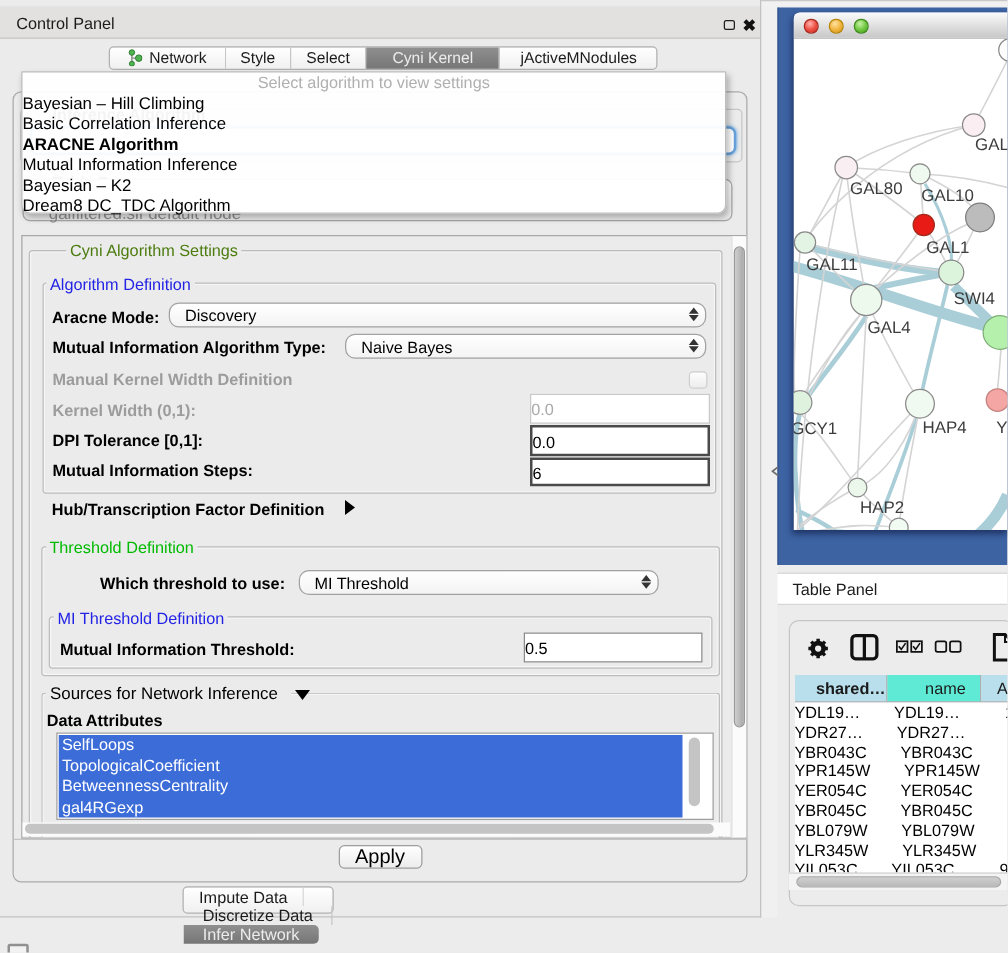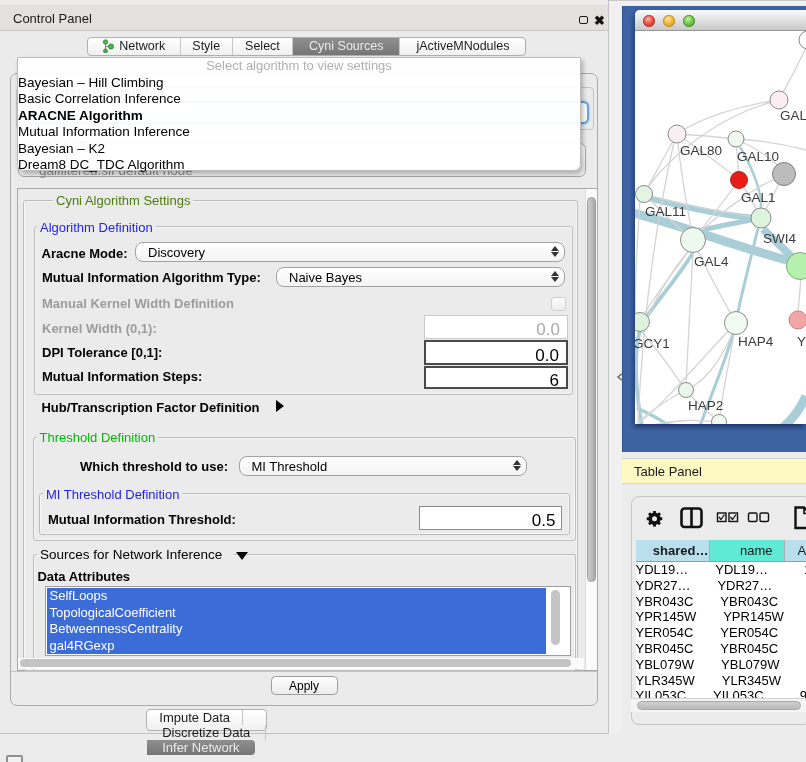--- a/index.html
+++ b/index.html
@@ -33,44 +33,44 @@
   #viewport{left:17px;top:188px;width:580px;height:483px;border:1px solid #a8a8a8;box-sizing:border-box;background:#ebebeb;}
   #vsb{left:585px;top:189px;width:11.5px;height:481px;background:#fbfbfb;border-left:1px solid #dedede;box-sizing:border-box;}
   #vsb .thumb{position:absolute;left:1px;top:8px;width:9px;height:385px;border-radius:4.5px;background:linear-gradient(90deg,#cecece,#a8a8a8);border:1px solid #999;box-sizing:border-box;}
   #hsb{left:18px;top:657.5px;width:566px;height:11px;background:#fbfbfb;}
   #hsb .thumb{position:absolute;left:2px;top:1px;width:551px;height:8.5px;border-radius:4.2px;background:#c4c4c4;}
   
   .grp{position:absolute;border:1px solid #bdbdbd;border-radius:3px;box-shadow:inset 0 0 0 1px #f6f6f6;}
   .grp-lbl{position:absolute;font-size:13px;background:#ebebeb;padding:0 3px;white-space:nowrap;}
   .lbl{position:absolute;font-size:13px;font-weight:bold;color:#000;white-space:nowrap;}
   .lbl.dis{color:#9c9c9c;}
-  .field{position:absolute;background:#fff;box-sizing:border-box;font-size:17px;text-align:right;}
+  .field{position:absolute;background:#fff;box-sizing:border-box;font-size:13px;text-align:left;}
   .combo{position:absolute;background:linear-gradient(#ffffff,#f3f3f3);border:1px solid #a2a2a2;border-radius:5px;box-sizing:border-box;font-size:13px;color:#000;}
   .combo span{position:absolute;}
   .arr{position:absolute;width:0;height:0;border-left:4px solid transparent;border-right:4px solid transparent;}
   .arr.up{border-bottom:5.5px solid #333;}
   .arr.dn{border-top:5.5px solid #333;}
   
   #dlist{left:44.5px;top:586px;width:526.5px;height:69.5px;border:1px solid #9e9e9e;background:#fff;box-sizing:border-box;}
   #dsel{left:1px;top:1px;width:499px;height:66px;background:#3c6cd8;}
   #dsel div{color:#fff;font-size:13px;padding-left:3px;height:16.5px;line-height:16.5px;}
   #dvsb{left:505px;top:3px;width:9.5px;height:54.5px;border-radius:4.7px;background:#c4c4c4;}
   
   #applyrow{left:11px;top:671px;width:586px;height:1px;background:#c4c4c4;}
-  #apply{left:270.5px;top:675.5px;width:67px;height:19px;border:1px solid #9e9e9e;border-radius:4.5px;background:linear-gradient(#ffffff,#ececec);font-size:12px;text-align:center;line-height:18px;color:#000;box-sizing:border-box;}
+  #apply{left:270.5px;top:675.5px;width:67px;height:19px;border:1px solid #9e9e9e;border-radius:4.5px;background:linear-gradient(#ffffff,#ececec);font-size:16px;text-align:center;line-height:18px;color:#000;box-sizing:border-box;}
   
   #popup{left:17px;top:57px;width:564px;height:113.5px;background:rgba(255,255,255,0.95);border:1px solid #bcbcbc;border-radius:1px 1px 7px 7px;box-shadow:2px 3px 5px rgba(0,0,0,0.28);box-sizing:border-box;z-index:50;}
   #popup .row{height:16.5px;line-height:16.5px;font-size:13.5px;color:#000;padding-left:0px;white-space:nowrap;}
   #popup .prompt{color:#b0b0b0;text-align:center;font-size:13px;}
   
   #blue{left:622px;top:6px;width:184px;height:446px;background:#3d63a3;border-left:1px solid #31538c;box-sizing:border-box;}
   #netwin{left:635px;top:10px;width:171px;height:414px;background:#fff;border-radius:5px 0 0 0;box-shadow:-1px 3px 5px rgba(5,15,50,0.55);}
   #net-title{left:0;top:0;width:100%;height:21px;background:linear-gradient(#fbfbfb,#c8c8c8);border-bottom:1px solid #989898;border-radius:5px 0 0 0;box-sizing:border-box;}
   .light{position:absolute;top:5.2px;width:11.5px;height:11.5px;border-radius:50%;box-sizing:border-box;}
-  #tp-title{left:622px;top:458px;width:184px;height:26px;background:#fef9c3;border-top:1px solid #cfcfcf;border-bottom:1px solid #d6d6d6;box-sizing:border-box;}
+  #tp-title{left:622px;top:458px;width:184px;height:26px;background:#ffffff;border-top:1px solid #cfcfcf;border-bottom:1px solid #d6d6d6;box-sizing:border-box;}
   #tp-title span{position:absolute;left:12px;top:5px;font-size:13px;color:#1c1c1c;}
   #tpanel{left:630.5px;top:496px;width:180px;height:228.5px;border:1px solid #c6c6c6;border-radius:8px;background:#ececec;box-sizing:border-box;}
   
   #thead{left:635.5px;top:539.5px;width:170.5px;height:22.5px;display:flex;border-bottom:1px solid #9c9c9c;box-sizing:border-box;font-size:13px;color:#1a1a1a;}
   #thead div{display:flex;align-items:center;justify-content:center;border-right:1px solid #aeaeae;box-sizing:border-box;}
   #tbody{left:635.5px;top:562px;width:170.5px;height:136px;background:#fff;overflow:hidden;font-size:13px;color:#000;}
   #tbody .tr{display:flex;height:15.8px;align-items:flex-start;gap:27px;}
   #tbody .tr div{text-align:center;}
   #tbody .tr div:last-child{text-indent:9px;}
   #tbl-hsb{left:631px;top:697.5px;width:175px;height:14px;background:#f4f4f4;border-top:1px solid #d4d4d4;box-sizing:border-box;}
@@ -99,21 +99,21 @@
         <svg width="12" height="14" viewBox="0 0 12 14" style="margin-right:5px;">
           <line x1="3.5" y1="3" x2="3.5" y2="11.5" stroke="#888" stroke-width="1.1"></line>
           <line x1="3.5" y1="7.5" x2="9" y2="7.5" stroke="#888" stroke-width="1.1"></line>
           <circle cx="3.5" cy="3" r="2.2" fill="#4fb34f" stroke="#2e7d32" stroke-width="0.8"></circle>
           <circle cx="9" cy="7.5" r="2.6" fill="#4fb34f" stroke="#2e7d32" stroke-width="0.8"></circle>
           <circle cx="3.5" cy="12" r="2" fill="#4fb34f" stroke="#2e7d32" stroke-width="0.8"></circle>
         </svg>
         Network</div>
       <div class="t" style="width:52.4px;">Style</div>
       <div class="t" style="width:60.1px;">Select</div>
-      <div class="t sel" style="width:107.5px;">Cyni Sources</div>
+      <div class="t sel" style="width:107.5px;">Cyni Kernel</div>
       <div class="t" style="width:125px;">jActiveMNodules</div>
     </div>
     <div class="abs" id="panel"></div>
     <div class="abs" id="box1"></div>
     <div class="abs ghost" style="left:42px;top:84px;">Inference Algorithm</div>
     <div class="abs" id="combo1"></div>
     <div class="abs ghost" style="left:42px;top:138px;">Table Data</div>
     <div class="abs" id="combo2">
         <span>galfiltered.sif default node</span>
       </div>

